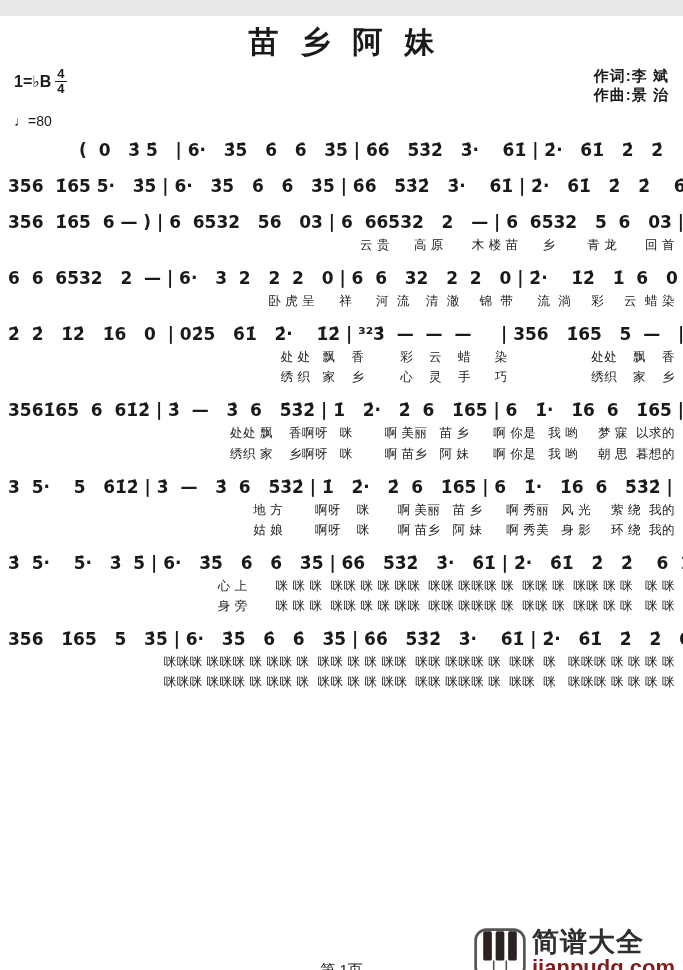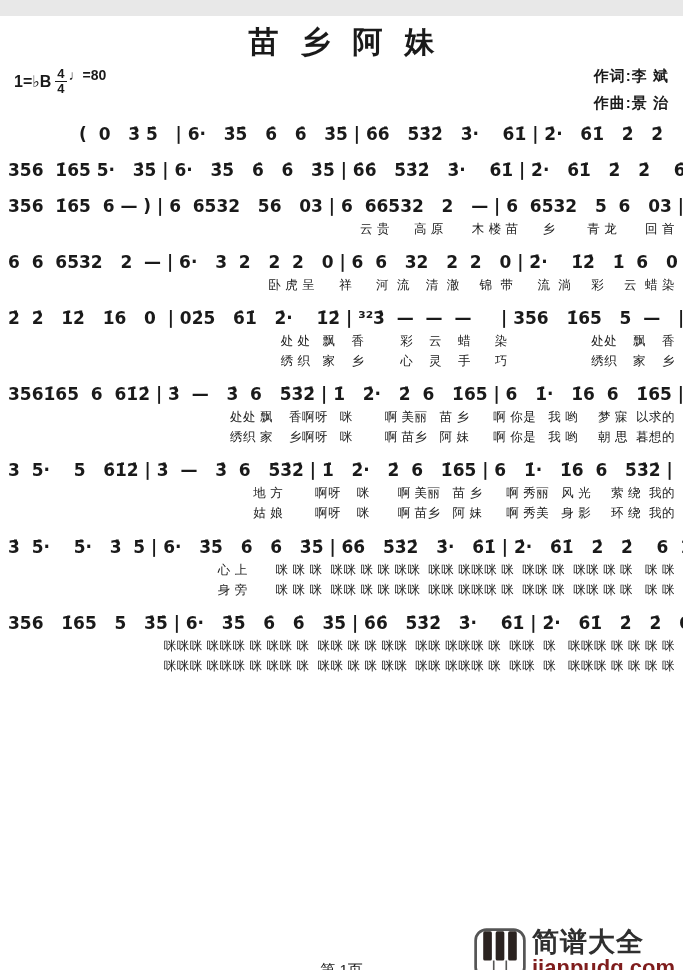--- a/index.html
+++ b/index.html
@@ -24,27 +24,27 @@
     font-family:"DejaVu Sans",sans-serif;
   }
   .meta{
     display:flex;
     justify-content:space-between;
     align-items:flex-start;
     padding:2px 14px 0 14px;
     margin-top:2px;
   }
   .meta-left{display:flex;align-items:flex-start;gap:14px;}
-  .keytempo{display:flex;flex-direction:row;gap:2px;}
+  .keytempo{display:flex;flex-direction:column;gap:18px;}
   .keyline{display:flex;align-items:center;gap:4px;font-size:16px;font-weight:bold;}
   .fraction{display:inline-flex;flex-direction:column;align-items:center;font-size:13px;line-height:1.05;font-weight:bold;}
   .fraction .top{border-bottom:1.5px solid #1a1a1a;padding:0 2px;}
-  .tempo{font-size:14px;font-weight:bold;}
+  .tempo{font-size:14px;font-weight:normal;}
   .expression{font-size:16px;font-weight:bold;margin-top:14px;letter-spacing:1px;}
-  .meta-right{display:flex;flex-direction:column;gap:8px;font-size:15px;font-weight:bold;text-align:left;letter-spacing:1px;}
+  .meta-right{display:flex;flex-direction:column;gap:0;font-size:15px;font-weight:bold;text-align:left;letter-spacing:1px;}
   
   .systems{padding:10px 8px 0 8px;}
   .system{margin-bottom:13px;}
   .notes{
     font-family:"DejaVu Sans",sans-serif;
     font-weight:bold;
     font-size:17px;
     line-height:1.35;
     white-space:pre;
     letter-spacing:0px;

